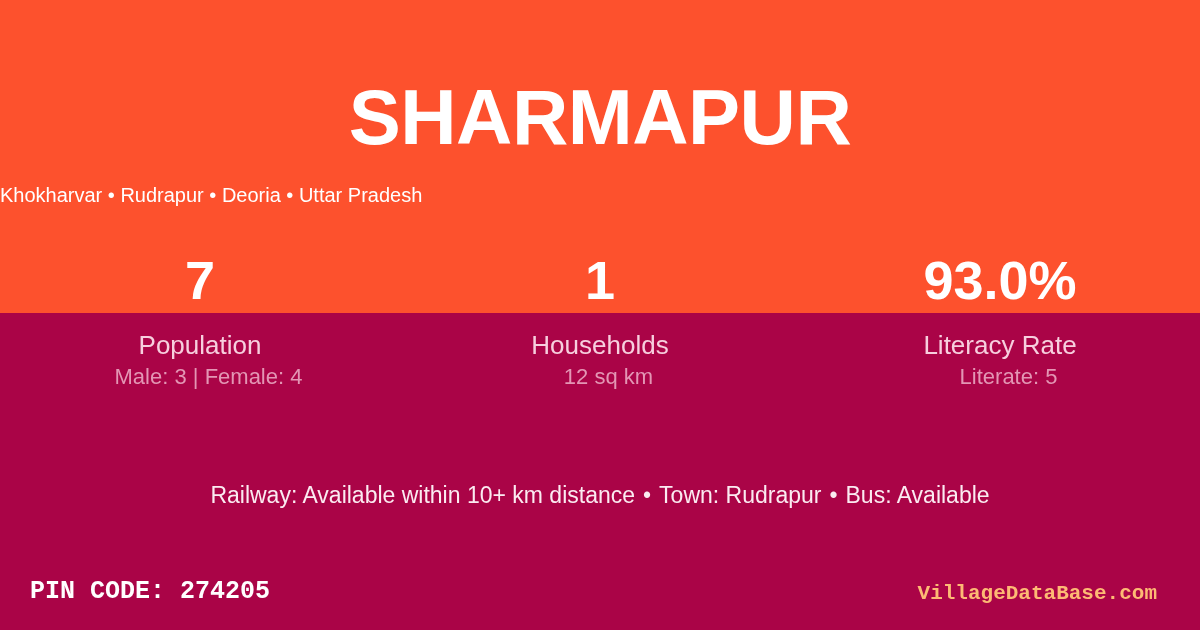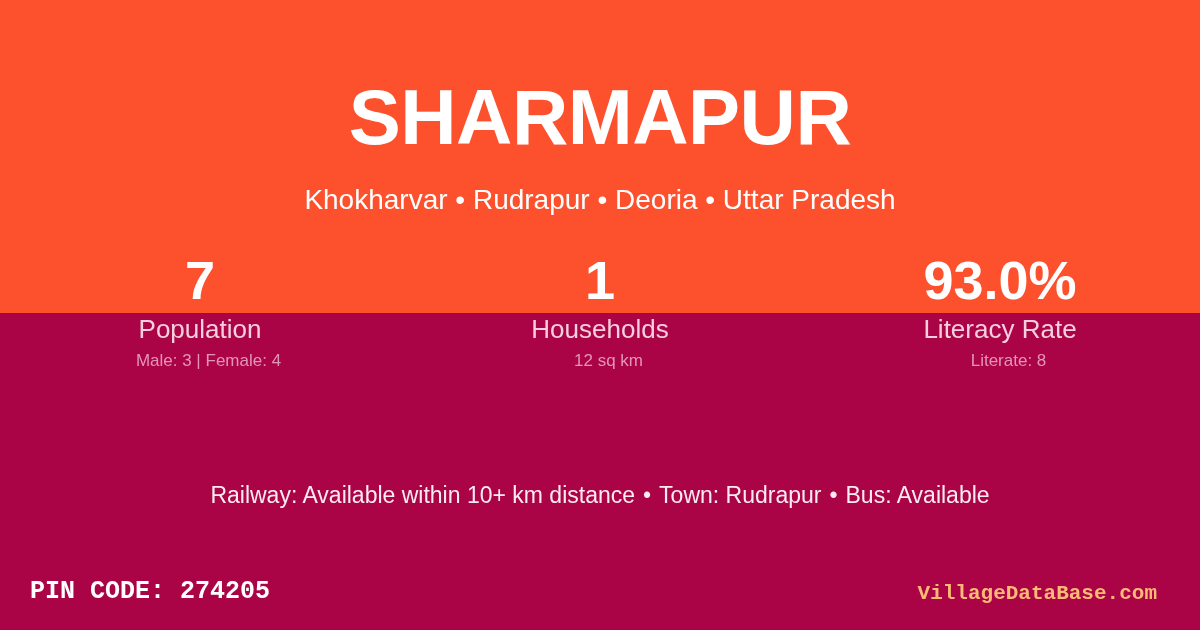--- a/index.html
+++ b/index.html
@@ -46,22 +46,21 @@
     letter-spacing: -0.5px;
     white-space: nowrap;
   }
 
   
   #village-location {
     position: absolute;
     left: 0;
     top: 183px;
     width: 1200px;
-    text-align: center;
-    font-size: 28px;
+    font-size: 20px;
     font-weight: 400;
     line-height: 1.2;
     color: #FFFFFF;
     white-space: nowrap;
   }
 
   
   #stats-row {
     position: absolute;
     left: 0;
@@ -75,30 +74,30 @@
     text-align: center;
   }
   .stat-value {
     font-size: 54px;
     font-weight: 700;
     line-height: 56px;
     color: #FFFFFF;
     white-space: nowrap;
   }
   .stat-label {
-    margin-top: 6px;
+    margin-top: 22px;
     font-size: 26px;
     font-weight: 400;
     line-height: 30px;
     color: #F7CFDE;
     white-space: nowrap;
   }
   .stat-sub {
     margin-top: 7px;
-    font-size: 17px;
+    font-size: 22px;
     font-weight: 400;
     line-height: 20px;
     color: #E396B4;
     white-space: nowrap;
     margin-left: 17px;
   }
 
   
   #amenities-line {
     position: absolute;
@@ -168,21 +167,21 @@
 
     <div class="stat-block">
       <div class="stat-value">1</div>
       <div class="stat-label">Households</div>
       <div class="stat-sub">12 sq km</div>
     </div>
 
     <div class="stat-block">
       <div class="stat-value">93.0%</div>
       <div class="stat-label">Literacy Rate</div>
-      <div class="stat-sub">Literate: 8</div>
+      <div class="stat-sub">Literate: 5</div>
     </div>
 
   </div>
 
   <div id="amenities-line"><span>Railway: Available within 10+ km distance</span><span class="amenity-sep">•</span><span>Town: Rudrapur</span><span class="amenity-sep">•</span><span>Bus: Available</span></div>
 
   <div id="footer-bar">
     <div id="pin-code">PIN CODE: 274205</div>
     <div id="site-brand">VillageDataBase.com</div>
   </div>

